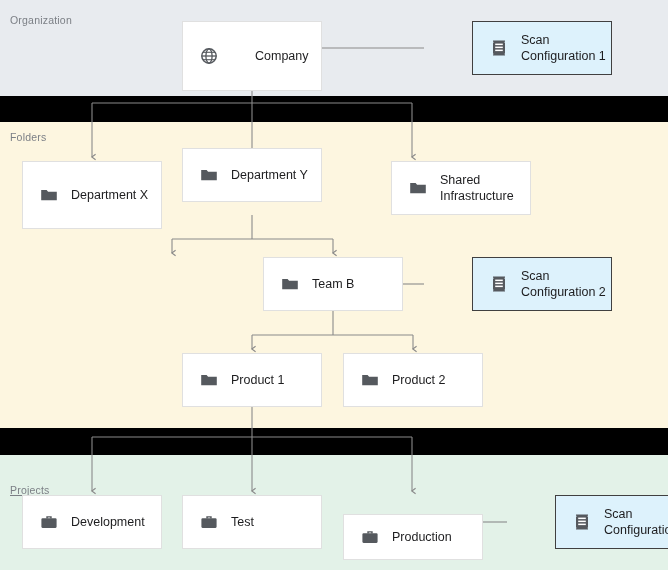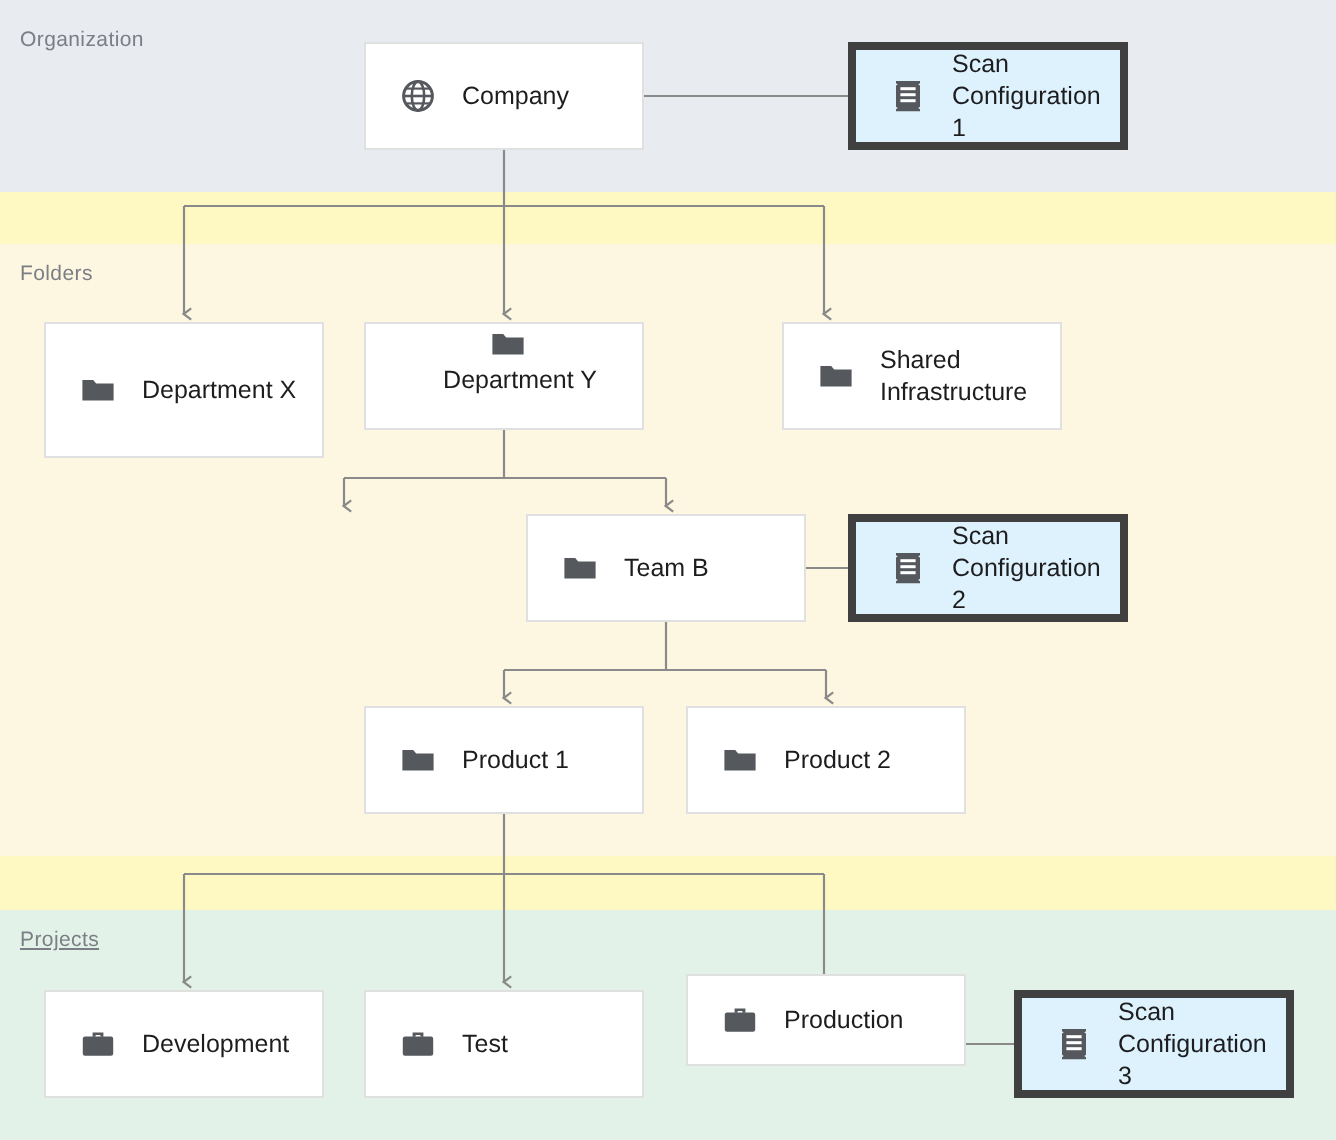--- a/index.html
+++ b/index.html
@@ -8,21 +8,21 @@
     background: #ffffff;
   }
   body {
     font-family: "Liberation Sans", sans-serif;
   }
   #diagram {
     position: relative;
     width: 668px;
     height: 570px;
     overflow: hidden;
-    background: #fef9c3;
+    background: #000000;
   }
   .band {
     position: absolute;
     left: 0;
     width: 668px;
   }
   .band-organization { top: 0px;   height: 96px;  background: #e8ebef; }
   .band-folders      { top: 122px; height: 306px; background: #fdf6e0; }
   .band-projects     { top: 455px; height: 115px; background: #e3f2e8; }
   .band-label {
@@ -43,21 +43,22 @@
     position: absolute;
     box-sizing: border-box;
     background: #ffffff;
     border: 1px solid #e0e0e0;
     display: flex;
     align-items: center;
     padding-left: 16px;
   }
   .node.scan {
     background: #ddf2fc;
-    border: 4px solid #404040;
+    border: 1px solid #404040;
+    margin-left: 48px;
   }
   .node-icon {
     flex: 0 0 auto;
     width: 20px;
     height: 20px;
     margin-right: 12px;
     display: block;
     color: #55595e;
   }
   .node-icon svg { display: block; }
@@ -72,21 +73,21 @@
 <body>
 
 <div id="diagram">
 
   <div class="band band-organization"></div>
   <div class="band band-folders"></div>
   <div class="band band-projects"></div>
 
   <div class="band-label" style="left:10px; top:14px;">Organization</div>
   <div class="band-label" style="left:10px; top:131px;text-align:center;">Folders</div>
-  <div class="band-label" style="left:10px; top:464px;text-decoration:underline;">Projects</div>
+  <div class="band-label" style="left:10px; top:484px;text-decoration:underline;">Projects</div>
 
   <svg id="connectors" viewBox="0 0 668 570" width="668" height="570">
     <defs>
       <marker id="arrowhead" markerWidth="8" markerHeight="8" refX="4" refY="5.2" orient="auto" markerUnits="userSpaceOnUse">
         <path d="M1.2,1.6 L4,5.4 L6.8,1.6" fill="none" stroke="#8a8a8a" stroke-width="1.1"></path>
       </marker>
     </defs>
     <g fill="none" stroke="#8a8a8a" stroke-width="1.1">
 
       <path d="M252,75 L252,103"></path>
@@ -112,21 +113,21 @@
       <path d="M252,407 L252,437"></path>
       <path d="M92,437 L412,437"></path>
       <path d="M92,437 L92,491" marker-end="url(#arrowhead)"></path>
       <path d="M252,437 L252,491" marker-end="url(#arrowhead)"></path>
       <path d="M412,437 L412,491" marker-end="url(#arrowhead)"></path>
 
       <path d="M483,522 L507,522"></path>
     </g>
   </svg>
 
-  <div class="node" style="left:182px; top:21px; width:140px; height:54px;">
+  <div class="node" style="left:182px; top:21px; width:140px; height:70px;gap:24px;">
     <span class="node-icon">
       <svg viewBox="0 0 20 20" width="20" height="20">
         <circle cx="10" cy="10" r="7.2" fill="none" stroke="#55595e" stroke-width="1.5"></circle>
         <ellipse cx="10" cy="10" rx="3.1" ry="7.2" fill="none" stroke="#55595e" stroke-width="1.3"></ellipse>
         <line x1="2.8" y1="10" x2="17.2" y2="10" stroke="#55595e" stroke-width="1.3"></line>
         <line x1="4" y1="6.3" x2="16" y2="6.3" stroke="#55595e" stroke-width="1.1"></line>
         <line x1="4" y1="13.7" x2="16" y2="13.7" stroke="#55595e" stroke-width="1.1"></line>
       </svg>
     </span>
     <span class="node-label">Company</span>
@@ -147,21 +148,21 @@
 
   <div class="node" style="left:22px; top:161px; width:140px; height:68px;">
     <span class="node-icon">
       <svg viewBox="0 0 20 20" width="20" height="20">
         <path d="M2.2,5.0 h5.4 l1.5,1.7 h8.7 v8.6 h-15.6 z" fill="#55595e"></path>
       </svg>
     </span>
     <span class="node-label">Department X</span>
   </div>
 
-  <div class="node" style="left:182px; top:161px; width:140px; height:54px;flex-direction:column;">
+  <div class="node" style="left:182px; top:148px; width:140px; height:54px;">
     <span class="node-icon">
       <svg viewBox="0 0 20 20" width="20" height="20">
         <path d="M2.2,5.0 h5.4 l1.5,1.7 h8.7 v8.6 h-15.6 z" fill="#55595e"></path>
       </svg>
     </span>
     <span class="node-label">Department Y</span>
   </div>
 
   <div class="node" style="left:343px; top:161px; width:140px; height:54px;margin-left:48px;">
     <span class="node-icon">
@@ -227,21 +228,21 @@
   <div class="node" style="left:182px; top:495px; width:140px; height:54px;">
     <span class="node-icon">
       <svg viewBox="0 0 20 20" width="20" height="20">
         <path d="M7.3,4.2 h5.4 v2.2 h-1.5 v-0.9 h-2.4 v0.9 h-1.5 z" fill="#55595e"></path>
         <rect x="2.4" y="6.3" width="15.2" height="9.6" rx="1.1" fill="#55595e"></rect>
       </svg>
     </span>
     <span class="node-label">Test</span>
   </div>
 
-  <div class="node" style="left:343px; top:487px; width:140px; height:46px;">
+  <div class="node" style="left:343px; top:514px; width:140px; height:46px;">
     <span class="node-icon">
       <svg viewBox="0 0 20 20" width="20" height="20">
         <path d="M7.3,4.2 h5.4 v2.2 h-1.5 v-0.9 h-2.4 v0.9 h-1.5 z" fill="#55595e"></path>
         <rect x="2.4" y="6.3" width="15.2" height="9.6" rx="1.1" fill="#55595e"></rect>
       </svg>
     </span>
     <span class="node-label">Production</span>
   </div>
 
   <div class="node scan" style="left:507px; top:495px; width:140px; height:54px;">

